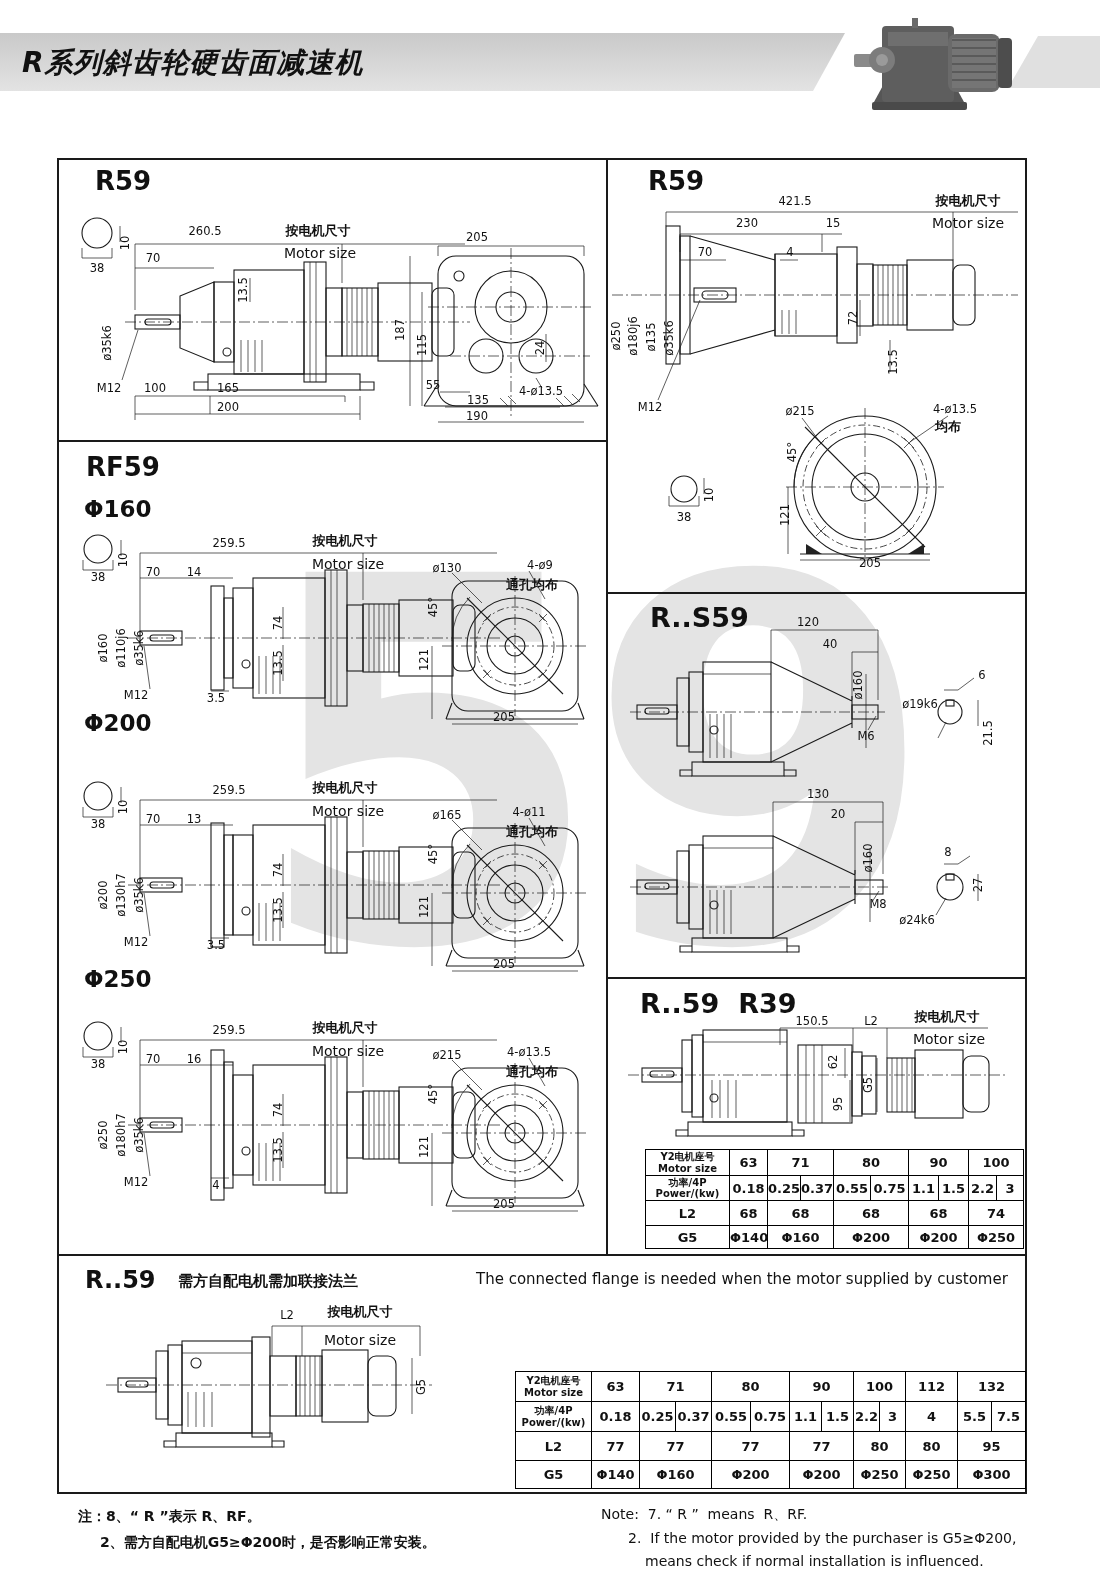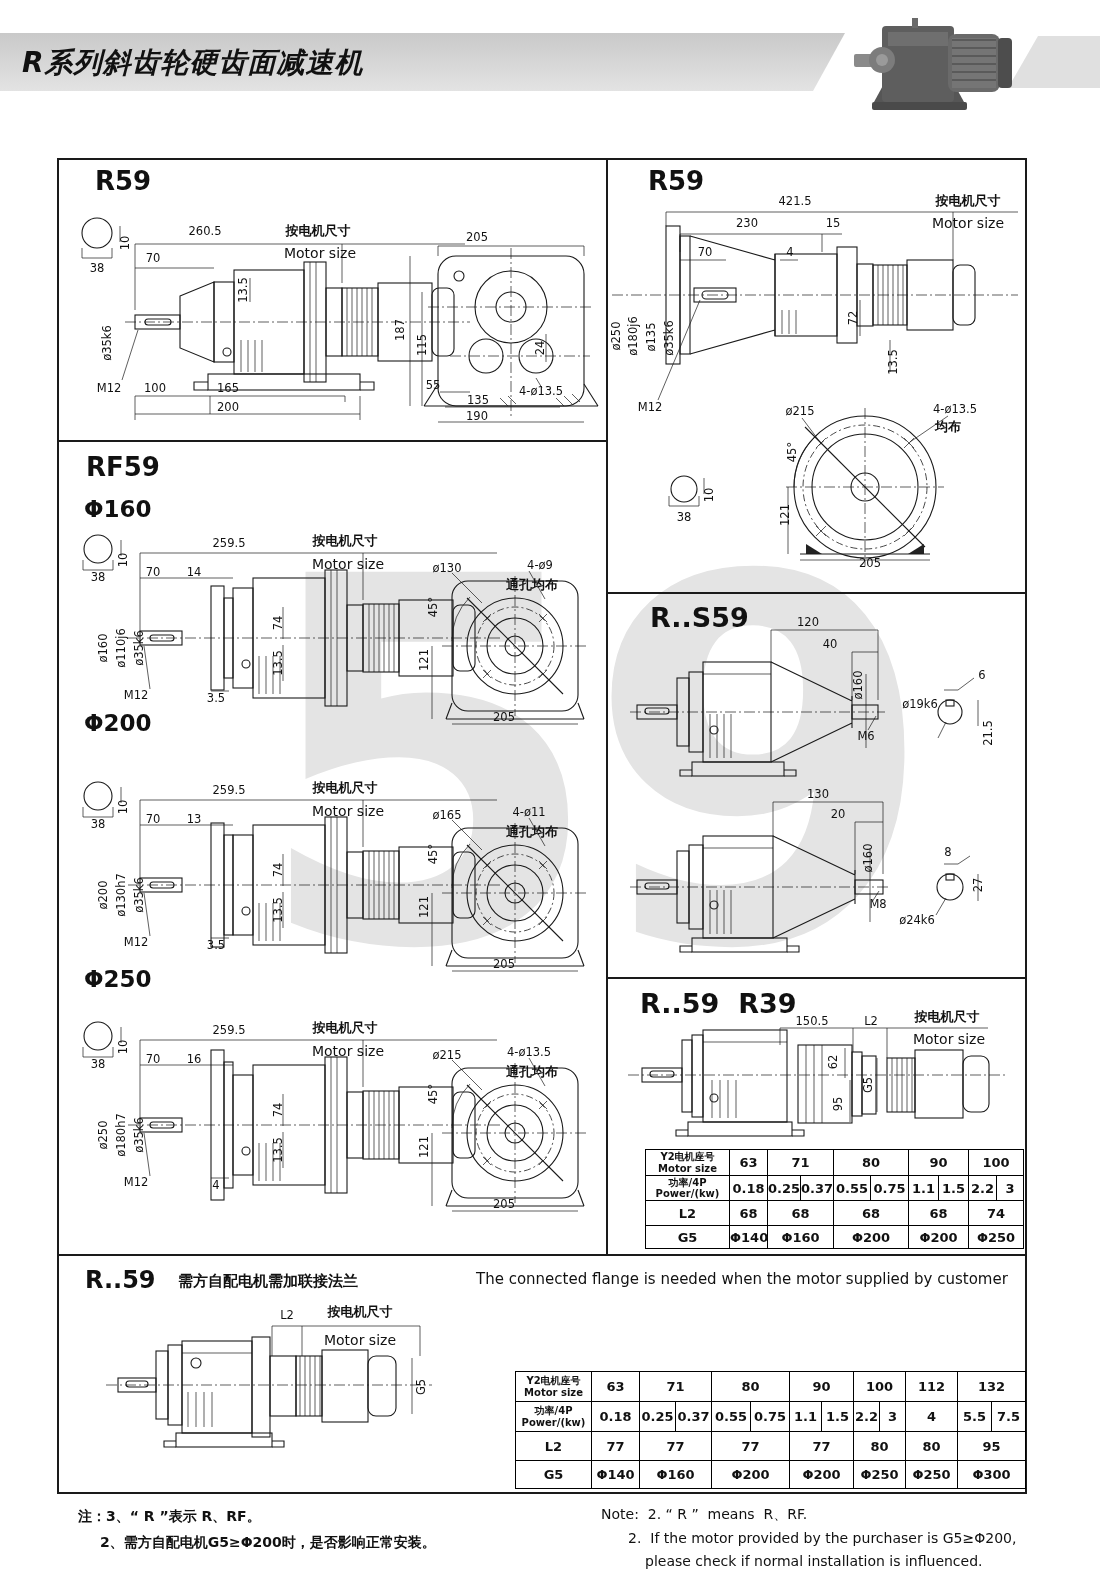--- a/index.html
+++ b/index.html
@@ -601,17 +601,17 @@
     <td colspan="2">Φ160</td>
     <td colspan="2">Φ200</td>
     <td colspan="2">Φ200</td>
     <td colspan="2">Φ250</td>
     <td>Φ250</td>
     <td colspan="2">Φ300</td>
   </tr>
 </tbody>
   </table>
 
-<div class="note" style="left:78px;top:1508px">注：3、“ R ”表示 R、RF。</div>
+<div class="note" style="left:78px;top:1508px">注：8、“ R ”表示 R、RF。</div>
 <div class="note" style="left:100px;top:1534px">2、需方自配电机G5≥Φ200时，是否影响正常安装。</div>
-<div class="note" style="left:601px;top:1506px;font-weight:normal">Note:  2. “ R ”  means  R、RF.</div>
+<div class="note" style="left:601px;top:1506px;font-weight:normal">Note:  7. “ R ”  means  R、RF.</div>
 <div class="note" style="left:628px;top:1530px;font-weight:normal">2.  If the motor provided by the purchaser is G5≥Φ200,</div>
-<div class="note" style="left:645px;top:1553px;font-weight:normal">please check if normal installation is influenced.</div>
+<div class="note" style="left:645px;top:1553px;font-weight:normal">means check if normal installation is influenced.</div>
 
 </body></html>

